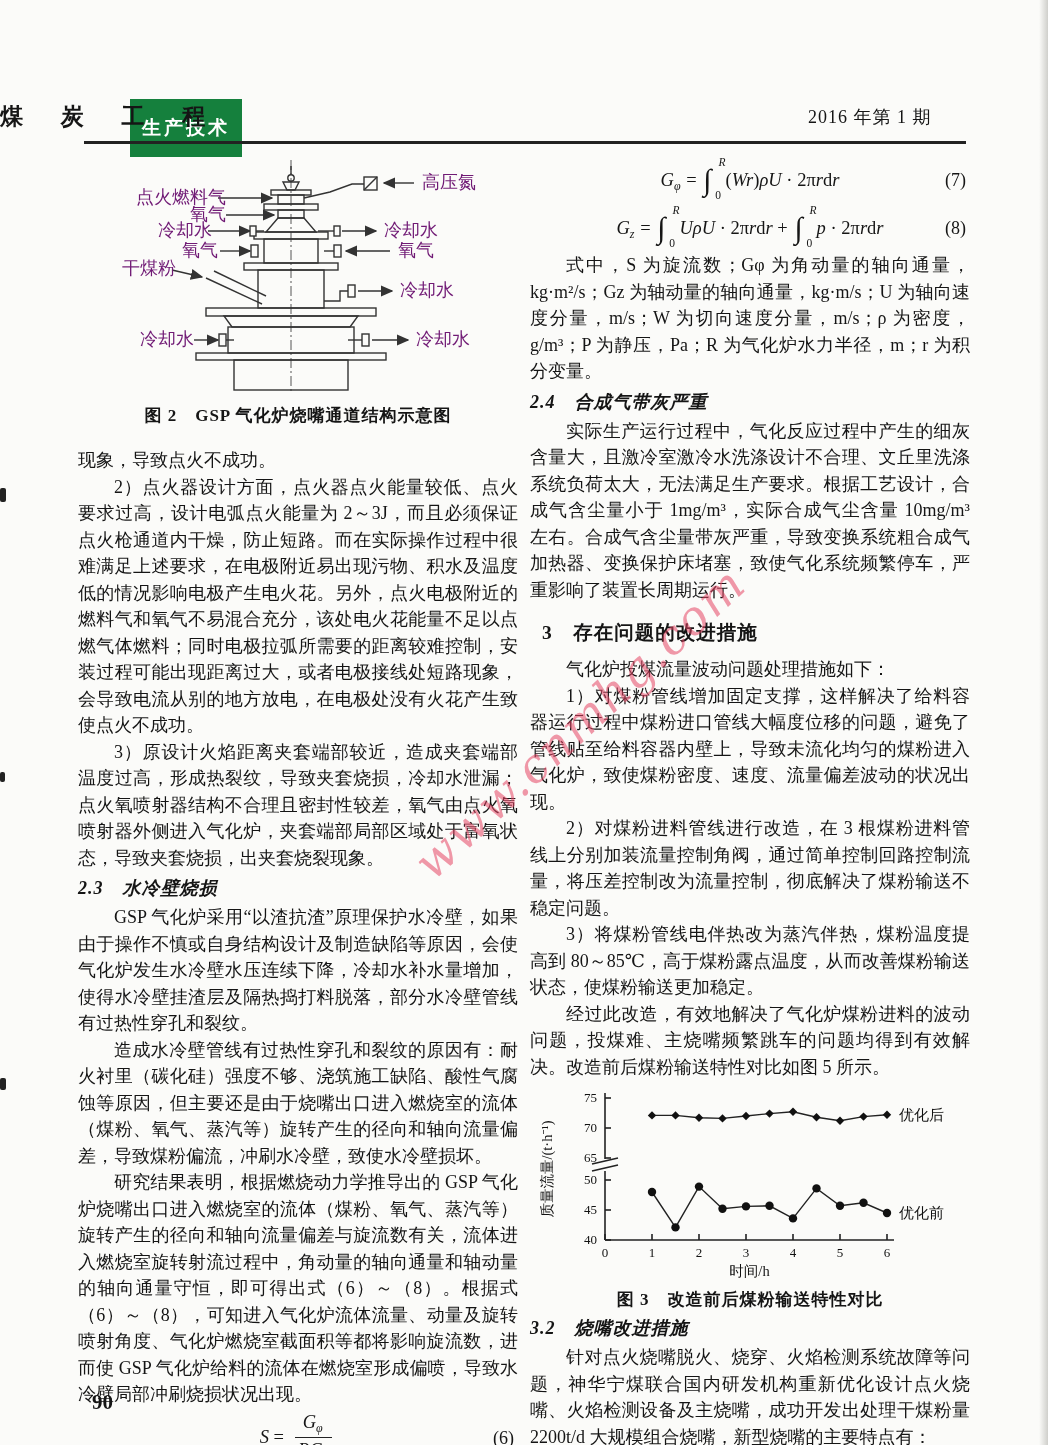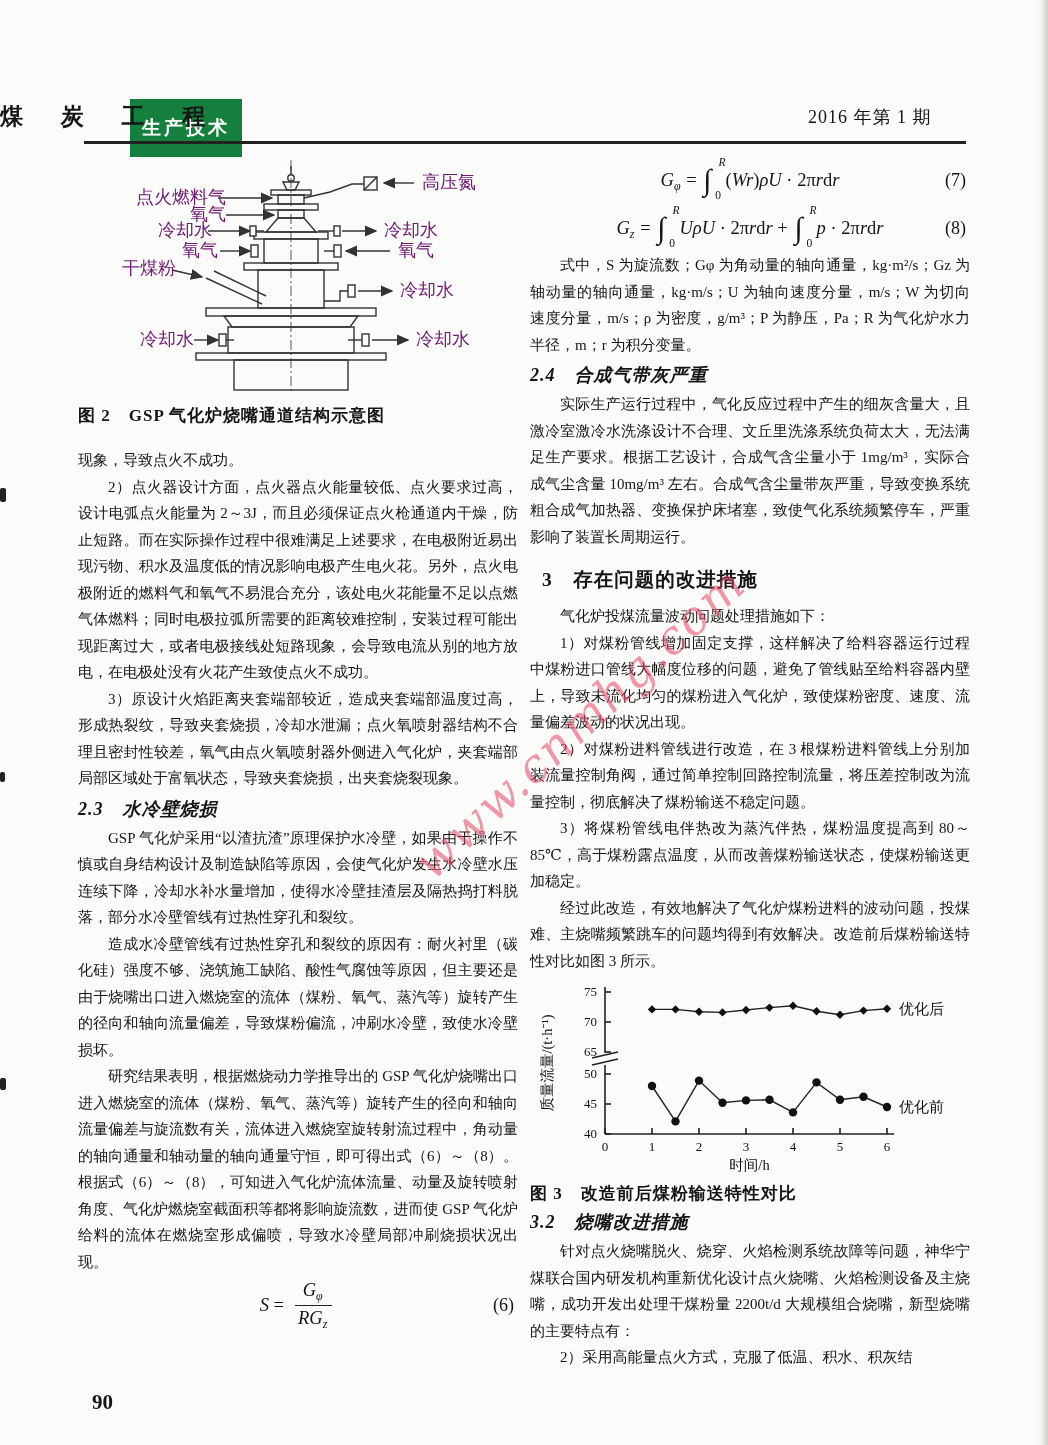--- a/index.html
+++ b/index.html
@@ -10,30 +10,30 @@
   .hdr-category{position:absolute;left:130px;top:99px;background:#15803d;color:#fff;
     font-size:19px;font-weight:700;padding:16px 12px;letter-spacing:3px;}
   .hdr-journal{position:absolute;left:0;right:0;top:101px;text-align:left;
     font-size:23px;font-weight:700;letter-spacing:16px;}
   .hdr-issue{position:absolute;left:808px;top:105px;font-size:18px;letter-spacing:1px;}
   .hdr-rule{position:absolute;left:84px;top:141px;width:882px;height:3px;background:#222;}
 
   
   .col-left{position:absolute;left:78px;top:158px;width:440px;}
   .col-right{position:absolute;left:530px;top:156px;width:440px;}
-  .bt{font-size:15px;line-height:26.5px;text-align:justify;margin:0;}
+  .bt{font-size:18px;line-height:26.5px;text-align:justify;margin:0;}
   .indent{text-indent:2em;}
   .h-sub{font-size:18px;font-weight:700;font-style:italic;margin:5px 0 4px;letter-spacing:1px;font-family:Liberation Serif, serif;}
   .h-main{font-size:19.5px;font-weight:700;margin:16px 12px 10px;letter-spacing:1px;}
 
   
   .fig2-canvas{position:relative;width:440px;height:238px;}
   .fig2-canvas svg{position:absolute;left:0;top:0;}
   .dlabel{position:absolute;font-size:18px;line-height:16px;white-space:nowrap;color:#701a75;}
-  .fig-caption{font-size:17px;font-weight:700;margin:8px 0 0;letter-spacing:1px;}
+  .fig-caption{font-size:17px;font-weight:700;text-align:center;margin:8px 0 0;letter-spacing:1px;}
   .fig2-block{margin-bottom:20px;}
 
   
   .eq-row{position:relative;display:flex;justify-content:center;align-items:center;
     height:48px;font-size:18.5px;font-family:"Liberation Serif",serif;}
   .eq-row.tall{height:60px;}
   .eq-no{position:absolute;right:4px;top:50%;transform:translateY(-50%);font-size:18px;}
   .eq-i{font-style:italic;}
   .eq-r{font-style:normal;}
   .eq-sub{font-size:12px;font-style:italic;vertical-align:-4px;margin:0 1px 0 0;}
@@ -194,21 +194,21 @@
 
     <p class="bt indent">式中，S 为旋流数；Gφ 为角动量的轴向通量，kg·m²/s；Gz 为轴动量的轴向通量，kg·m/s；U 为轴向速度分量，m/s；W 为切向速度分量，m/s；ρ 为密度，g/m³；P 为静压，Pa；R 为气化炉水力半径，m；r 为积分变量。</p>
     <h4 class="h-sub">2.4　合成气带灰严重</h4>
     <p class="bt indent">实际生产运行过程中，气化反应过程中产生的细灰含量大，且激冷室激冷水洗涤设计不合理、文丘里洗涤系统负荷太大，无法满足生产要求。根据工艺设计，合成气含尘量小于 1mg/m³，实际合成气尘含量 10mg/m³ 左右。合成气含尘量带灰严重，导致变换系统粗合成气加热器、变换保护床堵塞，致使气化系统频繁停车，严重影响了装置长周期运行。</p>
 
     <h3 class="h-main">3　存在问题的改进措施</h3>
     <p class="bt indent">气化炉投煤流量波动问题处理措施如下：</p>
     <p class="bt indent">1）对煤粉管线增加固定支撑，这样解决了给料容器运行过程中煤粉进口管线大幅度位移的问题，避免了管线贴至给料容器内壁上，导致未流化均匀的煤粉进入气化炉，致使煤粉密度、速度、流量偏差波动的状况出现。</p>
     <p class="bt indent">2）对煤粉进料管线进行改造，在 3 根煤粉进料管线上分别加装流量控制角阀，通过简单控制回路控制流量，将压差控制改为流量控制，彻底解决了煤粉输送不稳定问题。</p>
     <p class="bt indent">3）将煤粉管线电伴热改为蒸汽伴热，煤粉温度提高到 80～85℃，高于煤粉露点温度，从而改善煤粉输送状态，使煤粉输送更加稳定。</p>
-    <p class="bt indent">经过此改造，有效地解决了气化炉煤粉进料的波动问题，投煤难、主烧嘴频繁跳车的问题均得到有效解决。改造前后煤粉输送特性对比如图 3 所示。</p>
+    <p class="bt indent">经过此改造，有效地解决了气化炉煤粉进料的波动问题，投煤难、主烧嘴频繁跳车的问题均得到有效解决。改造前后煤粉输送特性对比如图 5 所示。</p>
 
     <div class="fig3-block">
       <svg id="fig3-plot" width="440" height="200" viewBox="0 0 440 200">
           <line x1="75" y1="9" x2="75" y2="75" class="ax"></line>
           <line x1="75" y1="87" x2="75" y2="156" class="ax"></line>
           <line x1="75" y1="156" x2="364" y2="156" class="ax"></line>
           <line x1="62" y1="80" x2="88" y2="74" class="ax"></line>
           <line x1="62" y1="87" x2="88" y2="81" class="ax"></line>
           <line x1="75" y1="74" x2="81" y2="74" class="ax"></line>
           <text x="67" y="78" class="tick" text-anchor="end">65</text>

